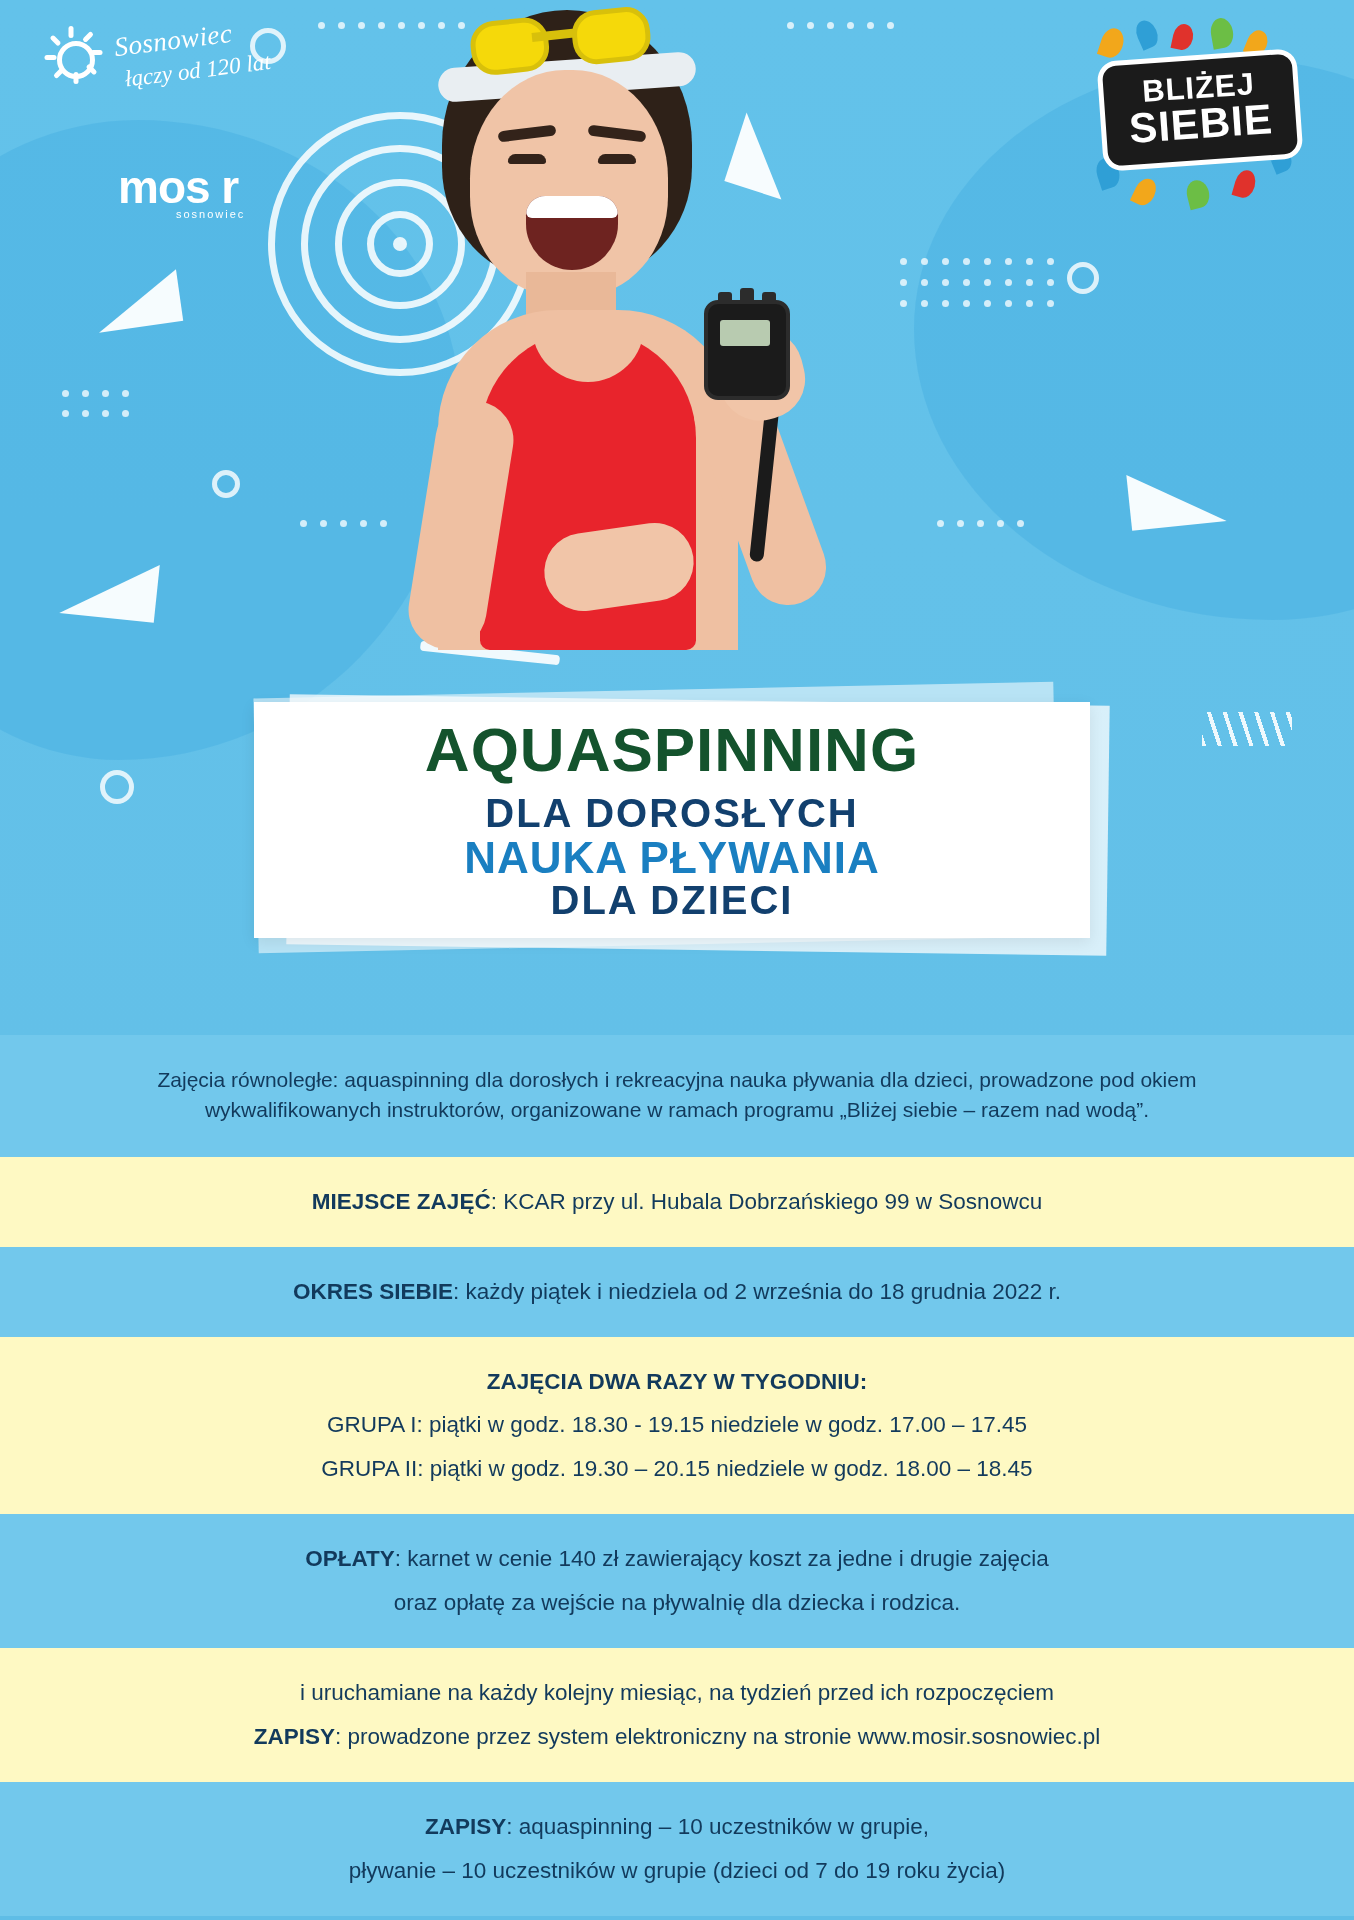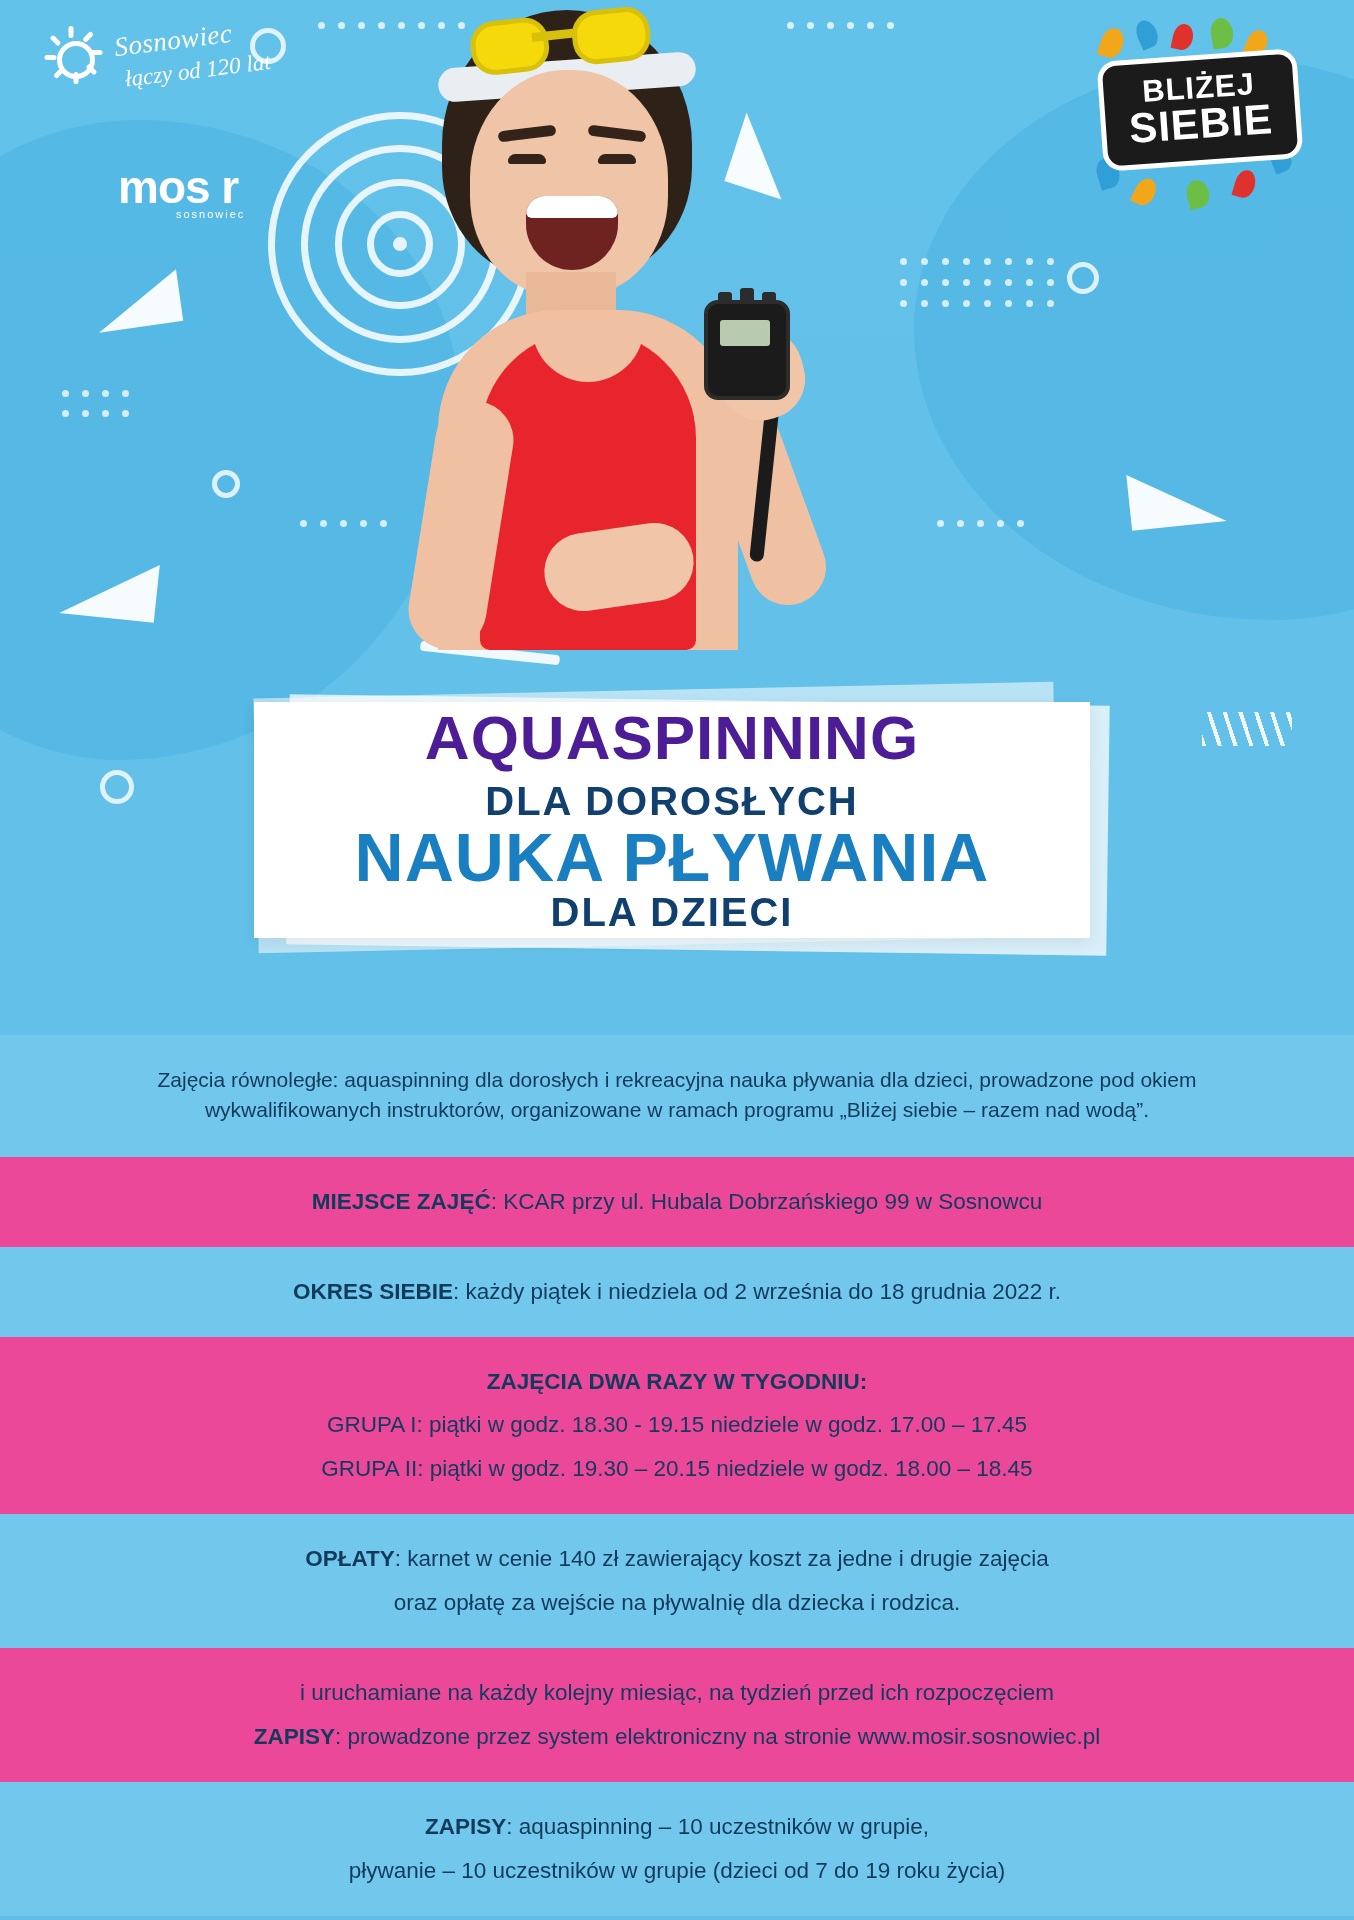--- a/index.html
+++ b/index.html
@@ -418,32 +418,32 @@
     display: flex;
     flex-direction: column;
     align-items: center;
     justify-content: center;
     text-align: center;
     line-height: .99;
   }
   .h-l1 {
     font-size: 62px;
     font-weight: bold;
-    color: #4c1d95;
+    color: #14532d;
     letter-spacing: 1px;
   }
   .h-l2 {
     font-size: 40px;
     font-weight: bold;
     color: #12406e;
     letter-spacing: 2px;
     margin-top: 14px;
   }
   .h-l3 {
-    font-size: 68px;
+    font-size: 44px;
     font-weight: bold;
     color: #1a7fc1;
     letter-spacing: 1px;
     margin-top: 2px;
   }
   .h-l4 {
     font-size: 40px;
     font-weight: bold;
     color: #12406e;
     letter-spacing: 2px;
@@ -460,21 +460,21 @@
   .band {
     width: 100%;
     color: #123a5c;
     text-align: center;
     font-size: 22.5px;
     line-height: 1.42;
     padding: 17px 60px;
     box-sizing: border-box;
   }
   .band.shade-a { background: #72c8ec; }
-  .band.shade-b { background: #ec4899; }
+  .band.shade-b { background: #fef9c3; }
   .band p { margin: 12px; }
   .band b { font-weight: bold; }
   .band.intro {
     font-size: 21px;
     padding: 18px 70px 20px;
     background: #72c8ec;
   }
 </style>
 </head>
 <body>

